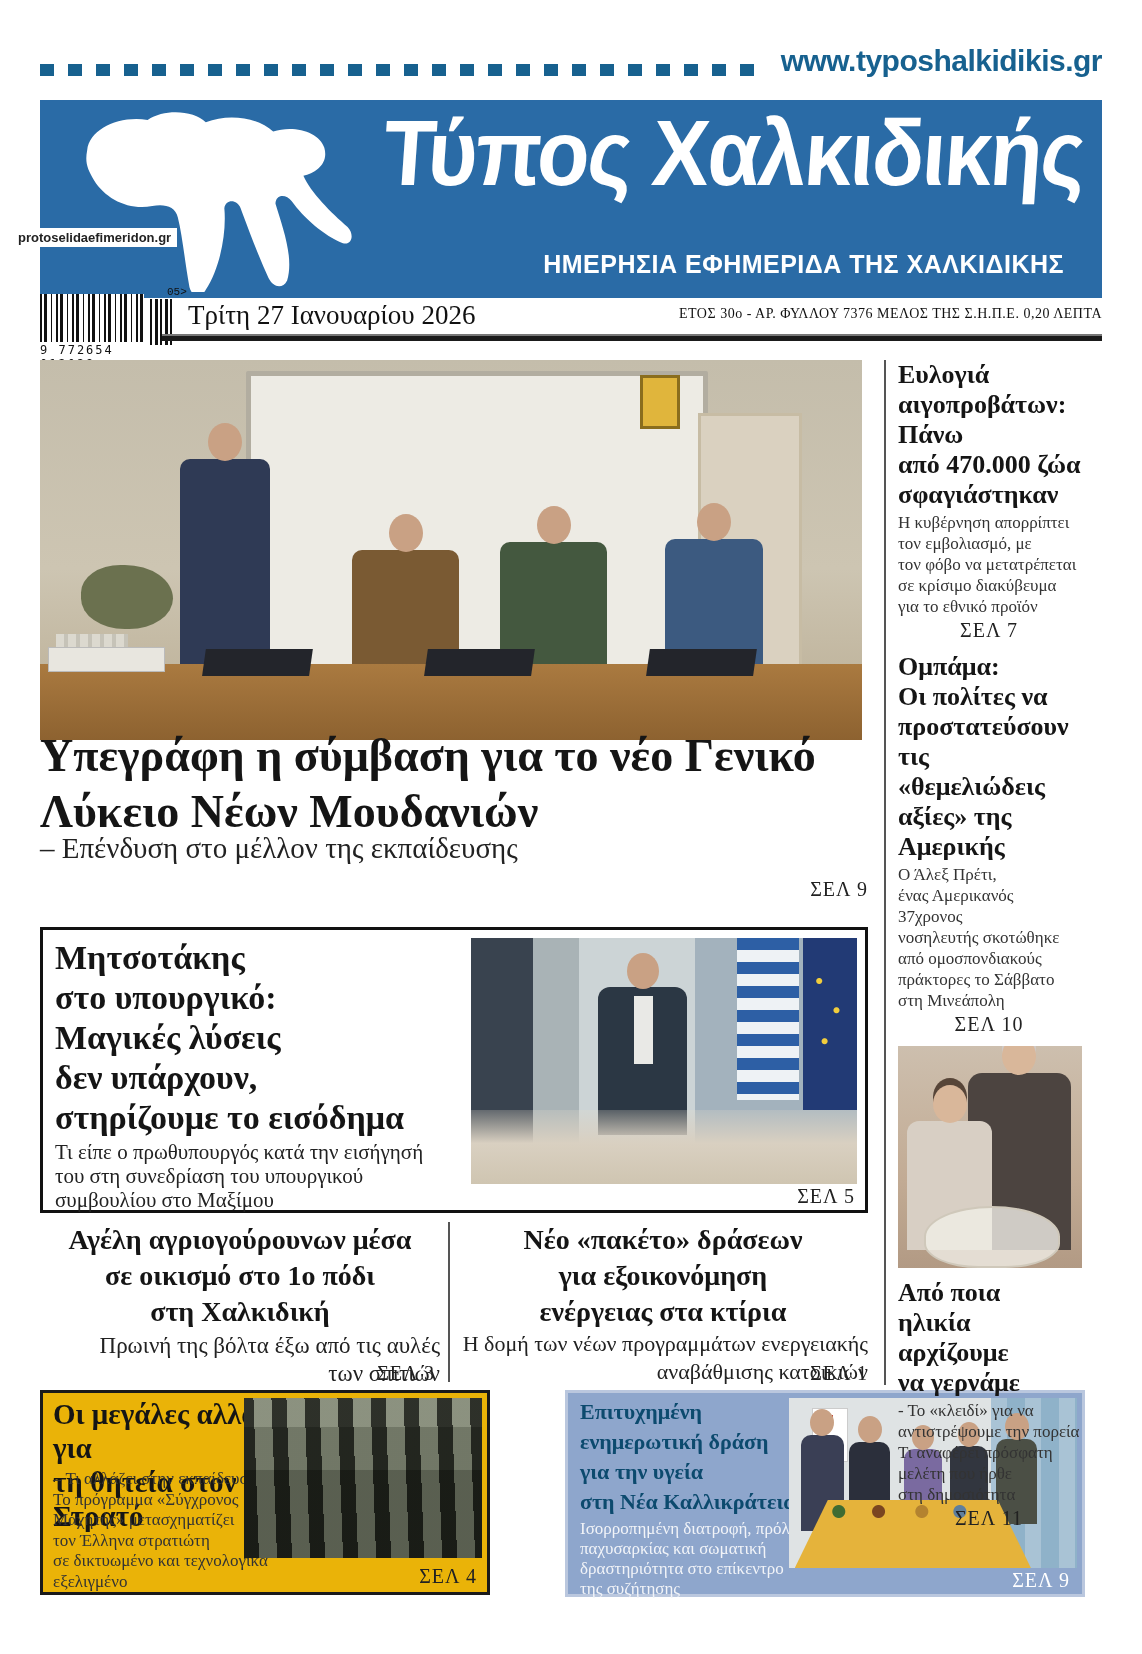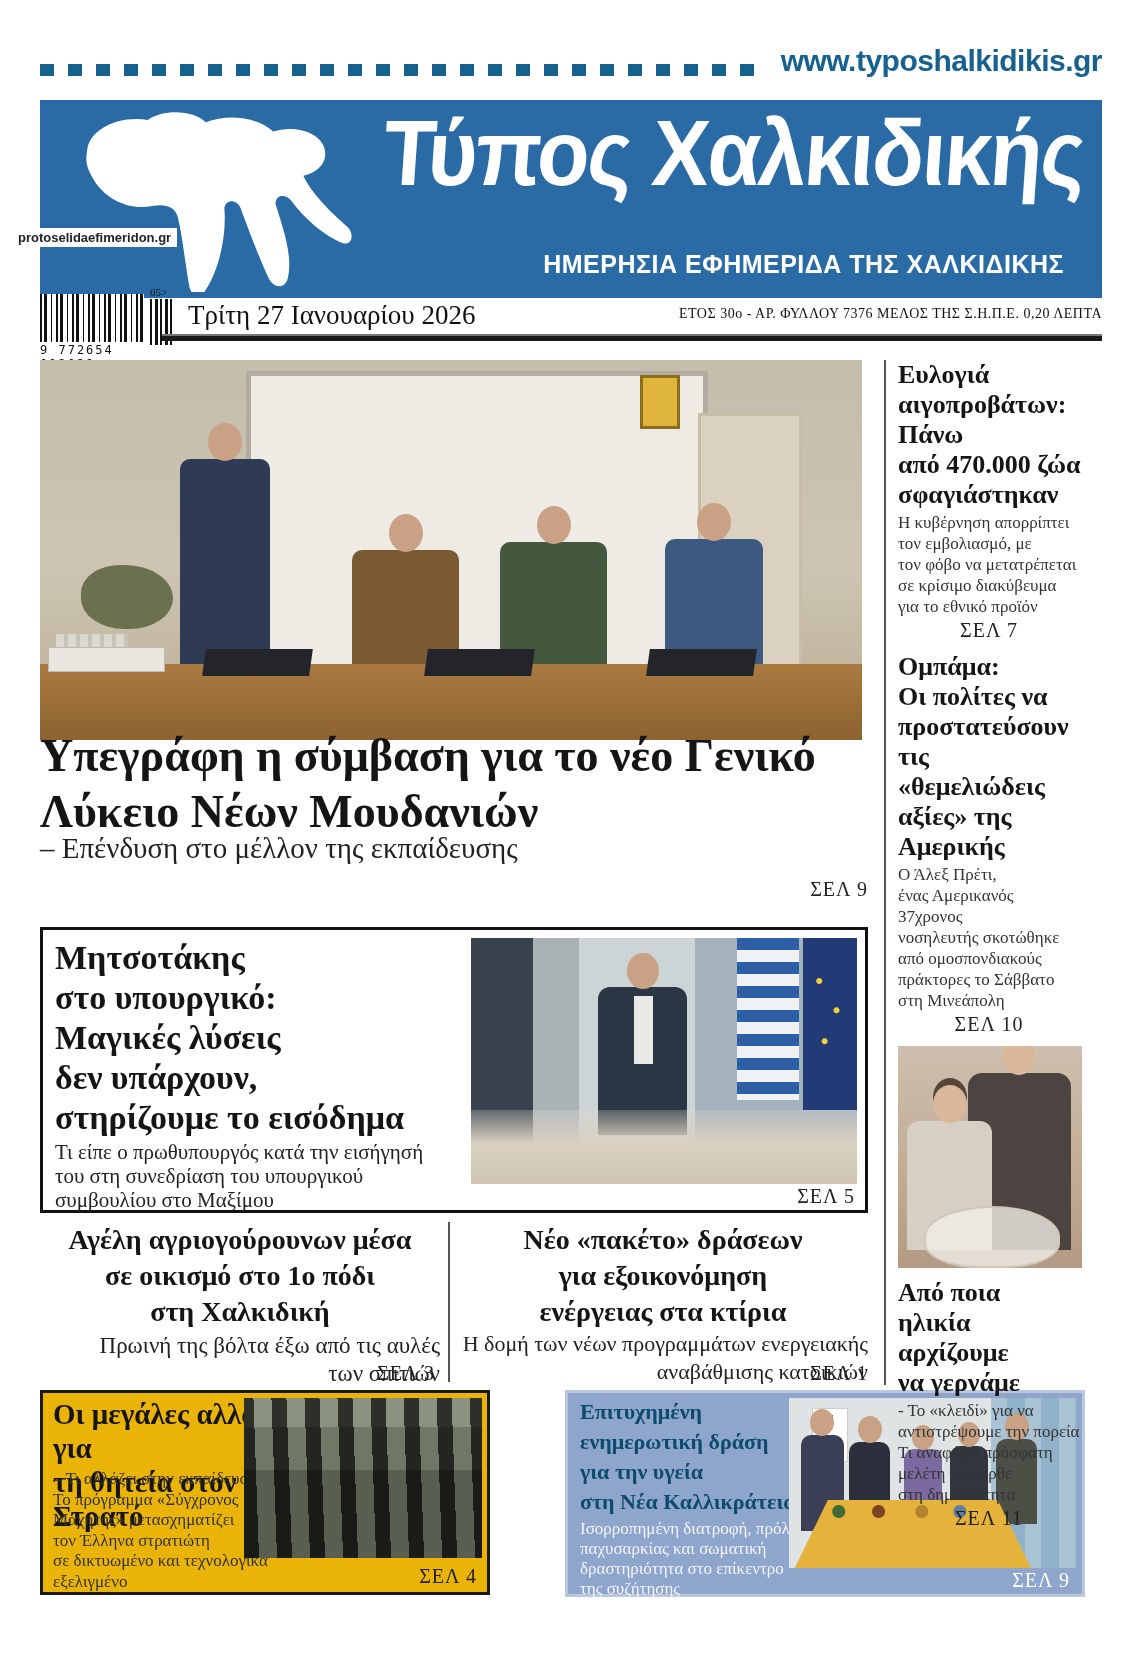--- a/index.html
+++ b/index.html
@@ -24,21 +24,21 @@
             font-weight:bold;font-size:25px;letter-spacing:.5px;white-space:nowrap;}
   .watermark{left:12px;top:228px;background:#fff;color:#222;font-family:"Liberation Sans",sans-serif;
              font-weight:bold;font-size:13px;padding:2px 6px;z-index:6;}
 
   
   .bc{left:40px;top:294px;width:108px;height:66px;}
   .bc-bars{width:104px;height:48px;
       background:repeating-linear-gradient(90deg,#111 0 2px,#fff 2px 4px,#111 4px 7px,#fff 7px 11px,#111 11px 12px,#fff 12px 16px);}
   .bc-num{font-family:"DejaVu Sans Mono",monospace;font-size:12px;letter-spacing:2px;color:#111;margin-top:1px;}
   .bc2{left:150px;top:286px;width:30px;height:74px;}
-  .bc2-label{font-family:Liberation Serif, serif;font-size:11px;color:#111;}
+  .bc2-label{font-family:Liberation Mono, monospace;font-size:11px;color:#111;margin-left:17px;}
   .bc2-bars{width:24px;height:46px;margin-top:1px;
       background:repeating-linear-gradient(90deg,#111 0 2px,#fff 2px 5px,#111 5px 8px,#fff 8px 10px);}
   .date{left:188px;top:300px;font-size:27px;color:#111;}
   .issue-info{right:40px;top:306px;font-size:14px;color:#111;letter-spacing:.5px;}
   .rule{left:162px;top:336px;width:940px;height:5px;background:#1b1b1b;box-shadow:0 -2px 0 #777;}
 
   
   .ph{overflow:hidden;}
   .fig{position:absolute;border-radius:10px 10px 0 0;}
   .fig .head{position:absolute;top:-36px;left:50%;transform:translateX(-50%);

